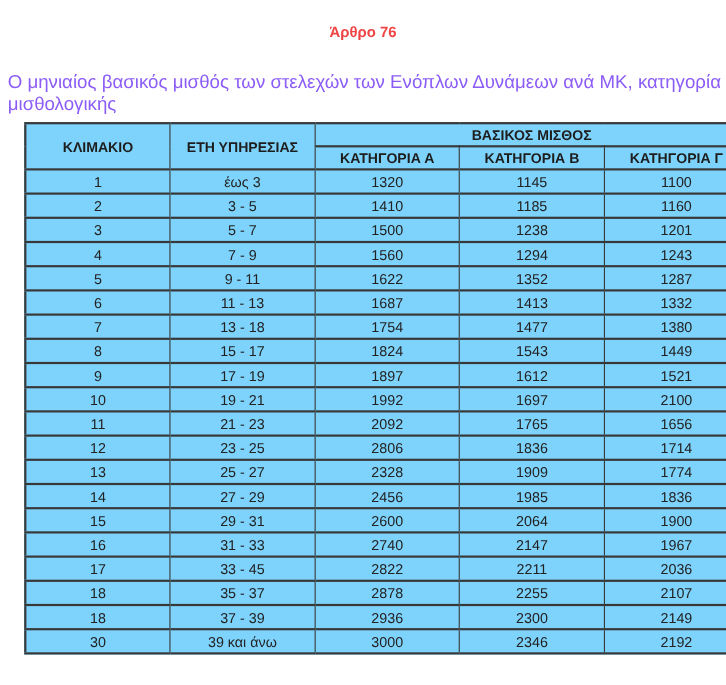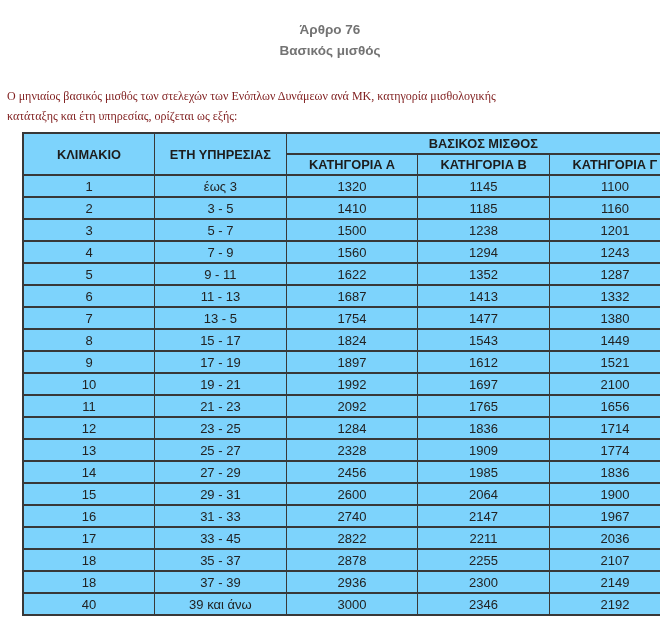--- a/index.html
+++ b/index.html
@@ -21,28 +21,27 @@
     box-sizing: border-box;
   }
   .title-block {
     padding-top: 19px;
     text-align: center;
   }
   .title-line {
     font-size: 13.5px;
     font-weight: bold;
     line-height: 21px;
-    color: #737373;
+    color: #ef4444;
   }
   .intro {
     margin: 25px 4px 0 7px;
-    font-size: 12px;
+    font-size: 17px;
     line-height: 20px;
-    color: #7f1d1d;
-    font-family: Liberation Serif, serif;
+    color: #8b5cf6;
   }
   table.salary {
     border-collapse: collapse;
     table-layout: fixed;
     width: 660px;
     margin: 6px 0 0 22px;
     background: #7dd3fc;
   }
   table.salary col { width: 20%; }
   table.salary th,
@@ -74,26 +73,24 @@
   thead tr.group-row th { height: 19px; }
   thead tr.sub-row th { height: 19px; }
 </style>
 </head>
 <body>
 
 <div class="page">
 
   <div class="title-block">
     <div class="title-line">Άρθρο 76</div>
-    <div class="title-line">Βασικός μισθός</div>
   </div>
 
   <p class="intro">
     <span>Ο μηνιαίος βασικός μισθός των στελεχών των Ενόπλων Δυνάμεων ανά ΜΚ, κατηγορία μισθολογικής</span><br>
-    <span>κατάταξης και έτη υπηρεσίας, ορίζεται ως εξής:</span>
   </p>
 
   <table class="salary">
     <colgroup>
       <col>
         <col>
         <col>
         <col>
         <col>
     </colgroup>
@@ -147,21 +144,21 @@
         </tr>
         <tr>
           <td>6</td>
           <td>11 - 13</td>
           <td>1687</td>
           <td>1413</td>
           <td>1332</td>
         </tr>
         <tr>
           <td>7</td>
-          <td>13 - 5</td>
+          <td>13 - 18</td>
           <td>1754</td>
           <td>1477</td>
           <td>1380</td>
         </tr>
         <tr>
           <td>8</td>
           <td>15 - 17</td>
           <td>1824</td>
           <td>1543</td>
           <td>1449</td>
@@ -183,21 +180,21 @@
         <tr>
           <td>11</td>
           <td>21 - 23</td>
           <td>2092</td>
           <td>1765</td>
           <td>1656</td>
         </tr>
         <tr>
           <td>12</td>
           <td>23 - 25</td>
-          <td>1284</td>
+          <td>2806</td>
           <td>1836</td>
           <td>1714</td>
         </tr>
         <tr>
           <td>13</td>
           <td>25 - 27</td>
           <td>2328</td>
           <td>1909</td>
           <td>1774</td>
         </tr>
@@ -237,21 +234,21 @@
           <td>2107</td>
         </tr>
         <tr>
           <td>18</td>
           <td>37 - 39</td>
           <td>2936</td>
           <td>2300</td>
           <td>2149</td>
         </tr>
         <tr>
-          <td>40</td>
+          <td>30</td>
           <td>39 και άνω</td>
           <td>3000</td>
           <td>2346</td>
           <td>2192</td>
         </tr>
       </tbody>
   </table>
 
 </div>
 

